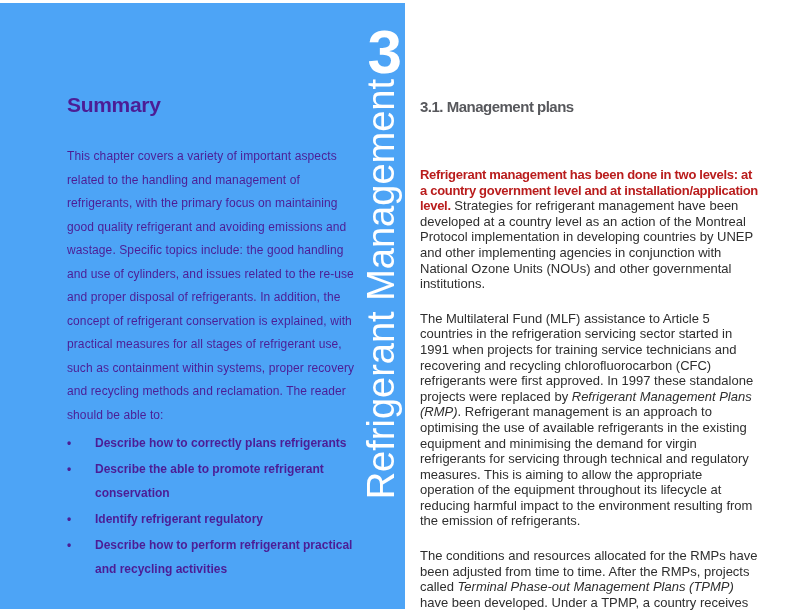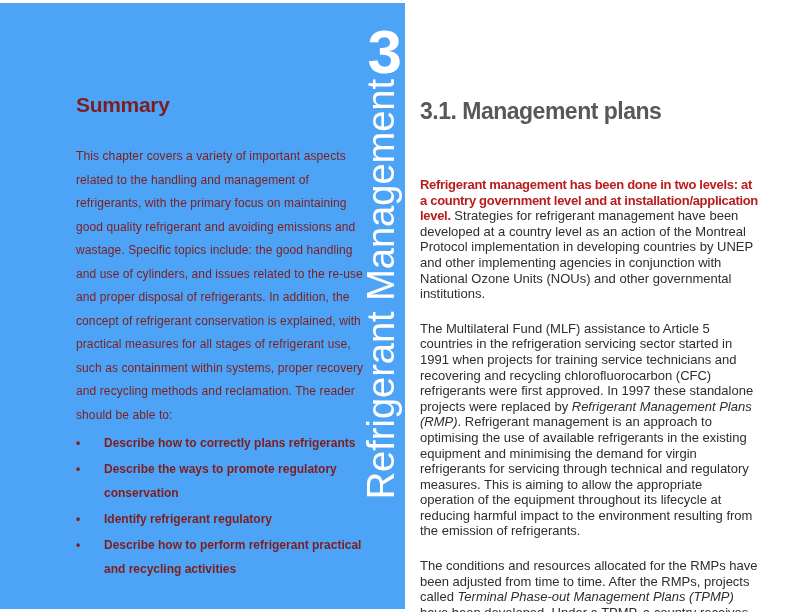--- a/index.html
+++ b/index.html
@@ -39,23 +39,23 @@
     color: #ffffff;
     font-size: 38px;
     font-weight: 400;
     line-height: 1.15;
     letter-spacing: 0px;
     white-space: nowrap;
   }
 
   .summary-block {
     position: absolute;
-    left: 76px; top: 90px;
+    left: 67px; top: 90px;
     width: 300px;
-    color: #7f1d1d;
+    color: #4c1d95;
   }
   .summary-heading {
     font-size: 21px;
     font-weight: bold;
     letter-spacing: -0.3px;
     margin-bottom: 28px;
   }
   .summary-text {
     font-size: 12px;
     font-weight: normal;
@@ -77,21 +77,21 @@
   }
   .bullet-text { flex: 1; }
 
   
   .main-col {
     position: absolute;
     left: 420px; top: 98px;
     width: 338px;
   }
   .section-heading {
-    font-size: 23px;
+    font-size: 15px;
     font-weight: bold;
     color: #57585C;
     letter-spacing: -0.5px;
     margin-bottom: 52px;
   }
   .body-para {
     font-size: 13px;
     line-height: 15.6px;
     color: #2E2E2E;
     margin-bottom: 19px;
@@ -120,21 +120,21 @@
 
       <div class="summary-text">This chapter covers a variety of important aspects related to the handling and management of refrigerants, with the primary focus on maintaining good quality refrigerant and avoiding emissions and wastage. Specific topics include: the good handling and use of cylinders, and issues related to the re-use and proper disposal of refrigerants. In addition, the concept of refrigerant conservation is explained, with practical measures for all stages of refrigerant use, such as containment within systems, proper recovery and recycling methods and reclamation. The reader should be able to:</div>
 
       <div class="summary-bullets">
         <div class="bullet-item">
           <span class="bullet-marker">•</span>
           <span class="bullet-text">Describe how to correctly plans refrigerants</span>
         </div>
         <div class="bullet-item">
           <span class="bullet-marker">•</span>
-          <span class="bullet-text">Describe the ways to promote regulatory conservation</span>
+          <span class="bullet-text">Describe the able to promote refrigerant conservation</span>
         </div>
         <div class="bullet-item">
           <span class="bullet-marker">•</span>
           <span class="bullet-text">Identify refrigerant regulatory</span>
         </div>
         <div class="bullet-item">
           <span class="bullet-marker">•</span>
           <span class="bullet-text">Describe how to perform refrigerant practical and recycling activities</span>
         </div>
       </div>

